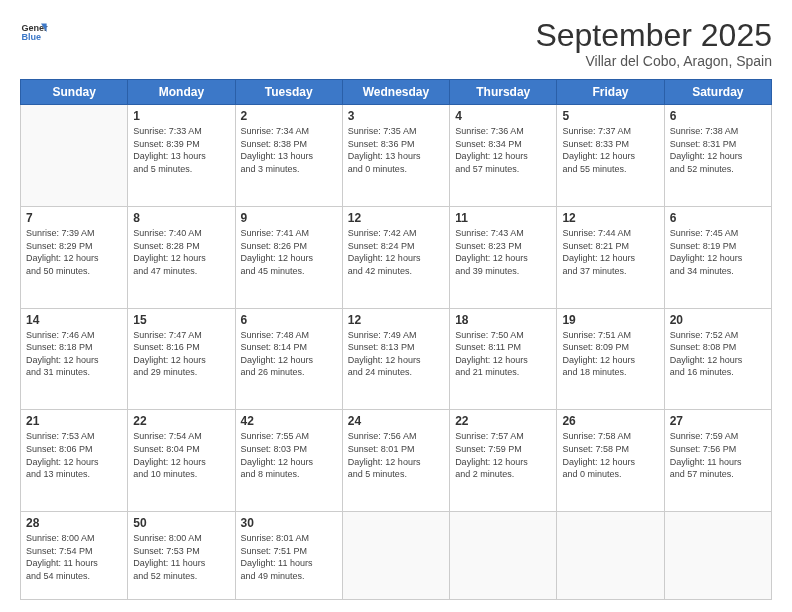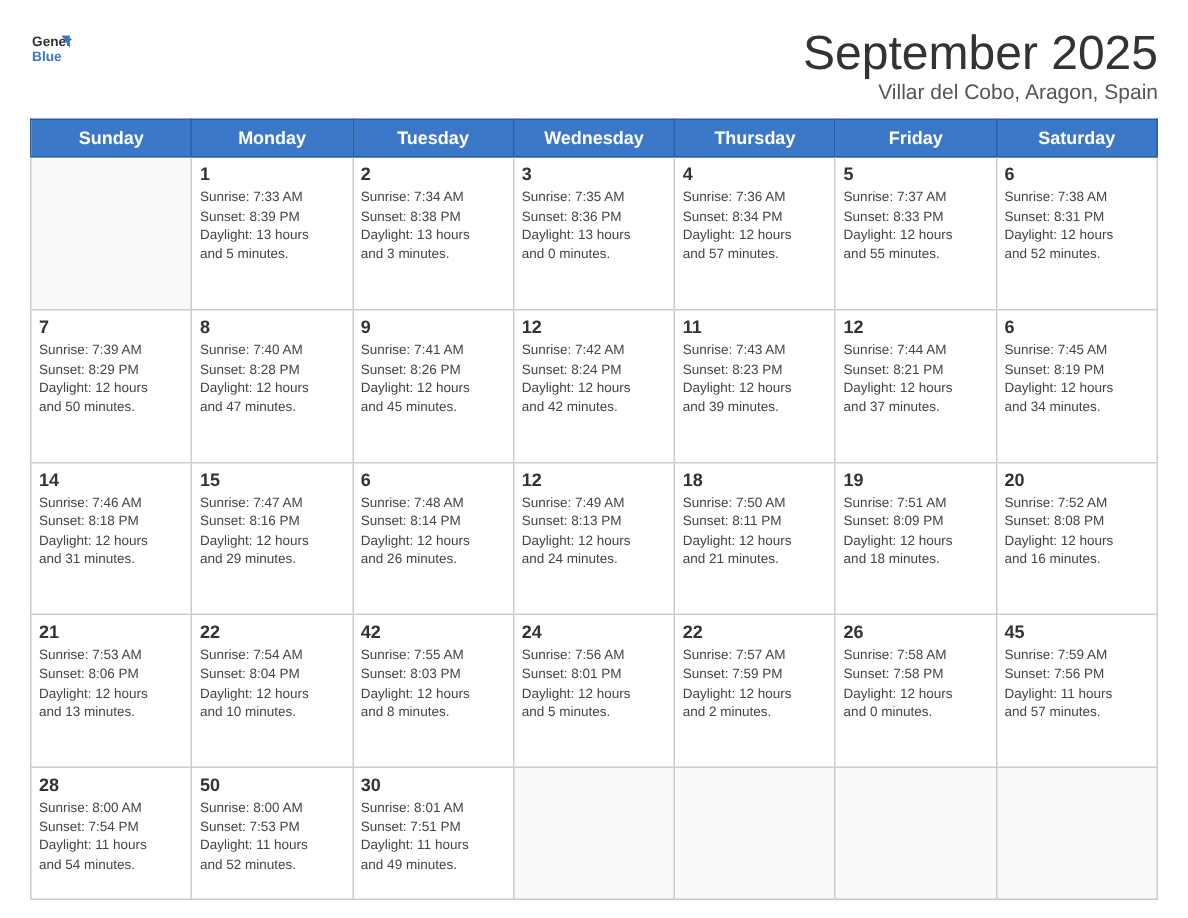--- a/index.html
+++ b/index.html
@@ -227,21 +227,21 @@
           </td>
           <td>
             <span class="day-number">22</span>
             <div class="day-info">Sunrise: 7:57 AM<br>Sunset: 7:59 PM<br>Daylight: 12 hours<br>and 2 minutes.</div>
           </td>
           <td>
             <span class="day-number">26</span>
             <div class="day-info">Sunrise: 7:58 AM<br>Sunset: 7:58 PM<br>Daylight: 12 hours<br>and 0 minutes.</div>
           </td>
           <td>
-            <span class="day-number">45</span>
+            <span class="day-number">27</span>
             <div class="day-info">Sunrise: 7:59 AM<br>Sunset: 7:56 PM<br>Daylight: 11 hours<br>and 57 minutes.</div>
           </td>
         </tr>
         <tr class="last-row">
           <td>
             <span class="day-number">28</span>
             <div class="day-info">Sunrise: 8:00 AM<br>Sunset: 7:54 PM<br>Daylight: 11 hours<br>and 54 minutes.</div>
           </td>
           <td>
             <span class="day-number">50</span>

